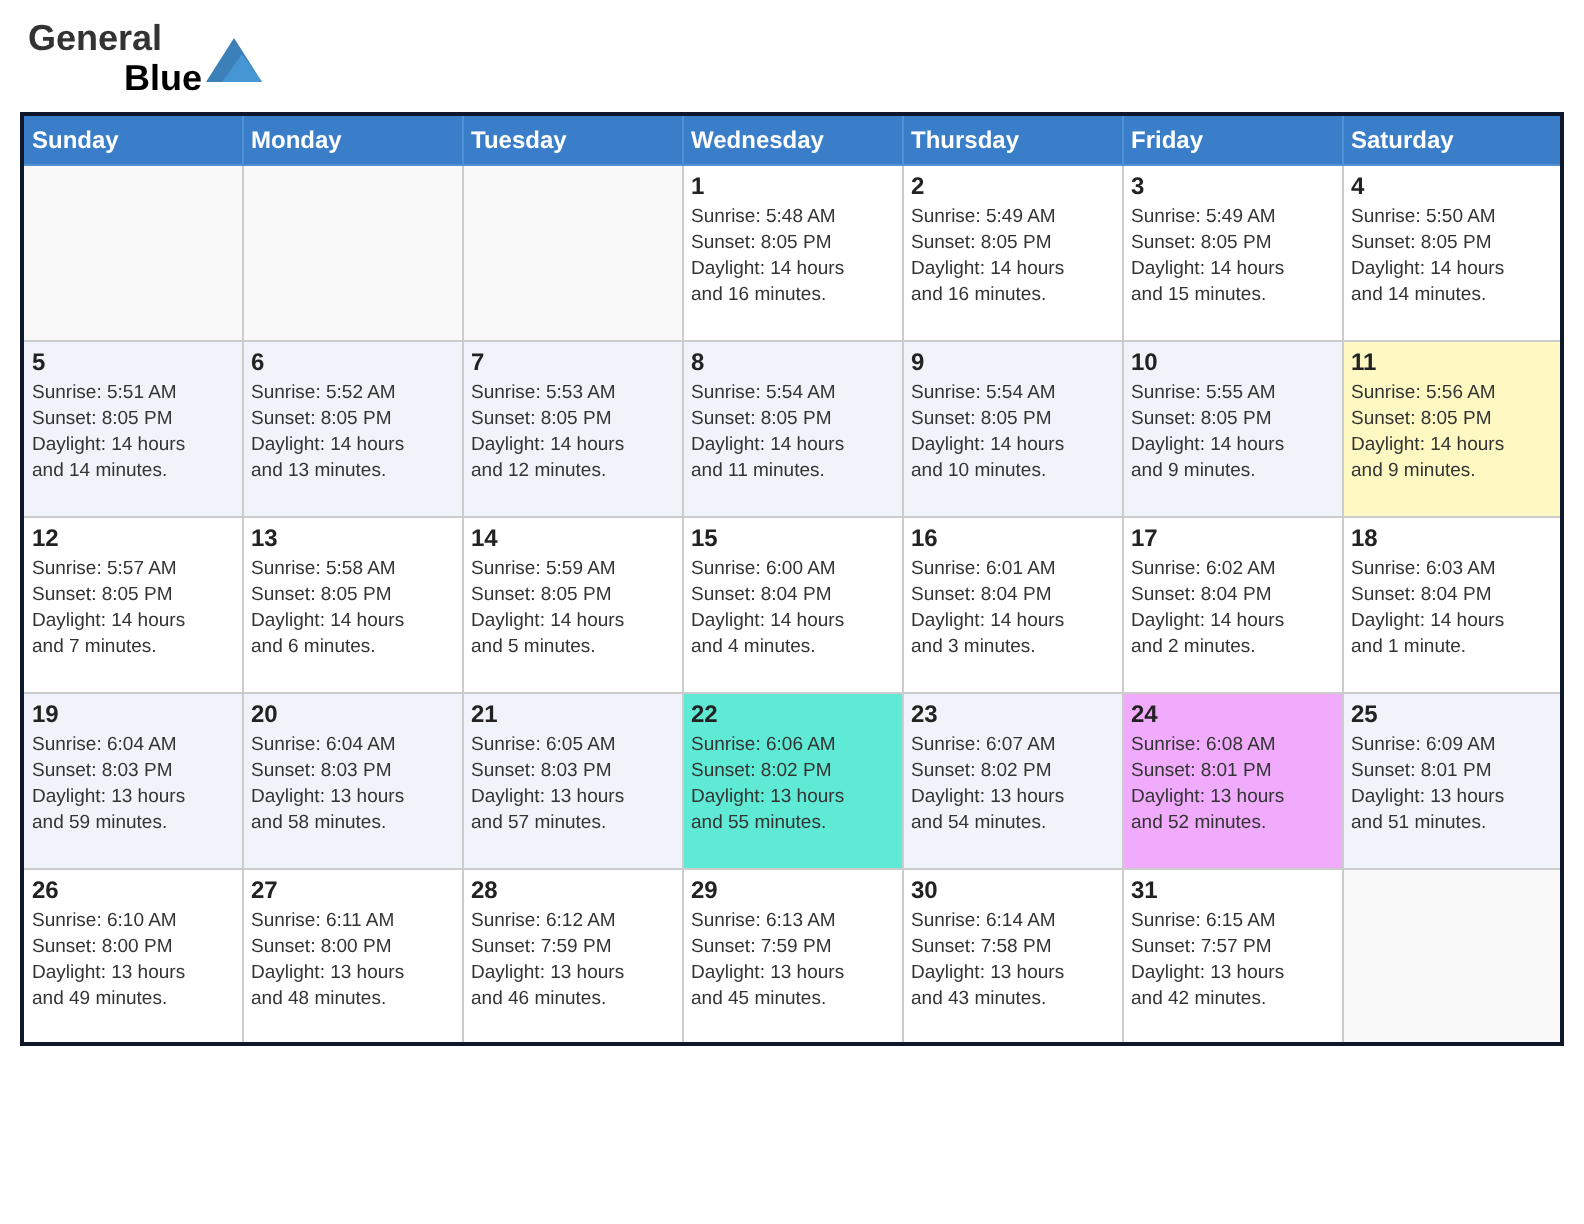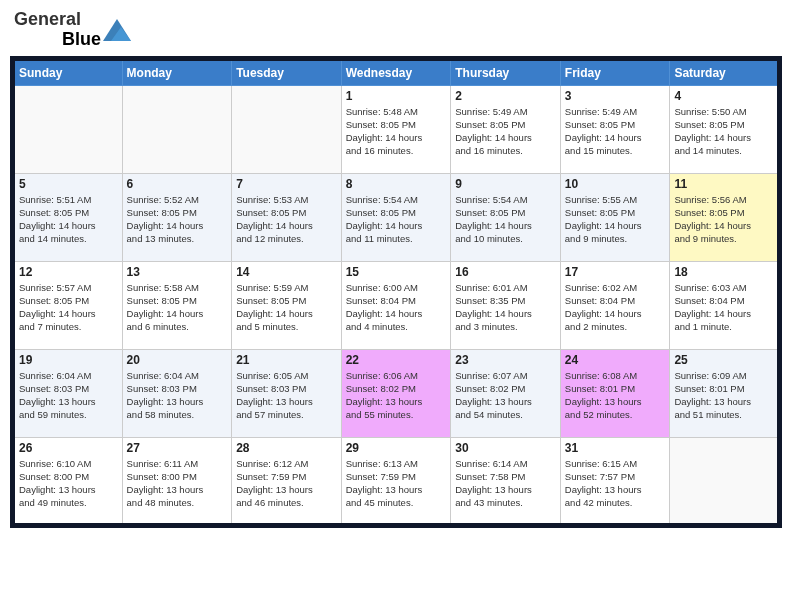--- a/index.html
+++ b/index.html
@@ -44,21 +44,21 @@
       line-height: 1.1;
     }
     .subtitle {
       font-size: 14px;
       color: #444;
       margin-top: 2px;
     }
     .calendar {
       width: 100%;
       border-collapse: collapse;
-      border: 5px solid #0f172a;
+      border: 2px solid #0f172a;
     }
     .calendar th {
       background: #3a7dc9;
       color: #fff;
       font-size: 12px;
       font-weight: bold;
       padding: 5px 4px;
       text-align: left;
       border: 1px solid #5090d5;
     }
@@ -232,21 +232,21 @@
         <td>
           <span class="day-number">15</span>
           <div class="day-detail" style="white-space: pre-line;">Sunrise: 6:00 AM
 Sunset: 8:04 PM
 Daylight: 14 hours
 and 4 minutes.</div>
         </td>
         <td>
           <span class="day-number">16</span>
           <div class="day-detail" style="white-space: pre-line;">Sunrise: 6:01 AM
-Sunset: 8:35 PM
+Sunset: 8:04 PM
 Daylight: 14 hours
 and 3 minutes.</div>
         </td>
         <td>
           <span class="day-number">17</span>
           <div class="day-detail" style="white-space: pre-line;">Sunrise: 6:02 AM
 Sunset: 8:04 PM
 Daylight: 14 hours
 and 2 minutes.</div>
         </td>
@@ -273,21 +273,21 @@
 Daylight: 13 hours
 and 58 minutes.</div>
         </td>
         <td style="background: rgb(240, 244, 250);">
           <span class="day-number">21</span>
           <div class="day-detail" style="white-space: pre-line;">Sunrise: 6:05 AM
 Sunset: 8:03 PM
 Daylight: 13 hours
 and 57 minutes.</div>
         </td>
-        <td style="background: #f0abfc;">
+        <td style="background: #5eead4;">
           <span class="day-number">22</span>
           <div class="day-detail" style="white-space: pre-line;">Sunrise: 6:06 AM
 Sunset: 8:02 PM
 Daylight: 13 hours
 and 55 minutes.</div>
         </td>
         <td style="background: rgb(240, 244, 250);">
           <span class="day-number">23</span>
           <div class="day-detail" style="white-space: pre-line;">Sunrise: 6:07 AM
 Sunset: 8:02 PM

